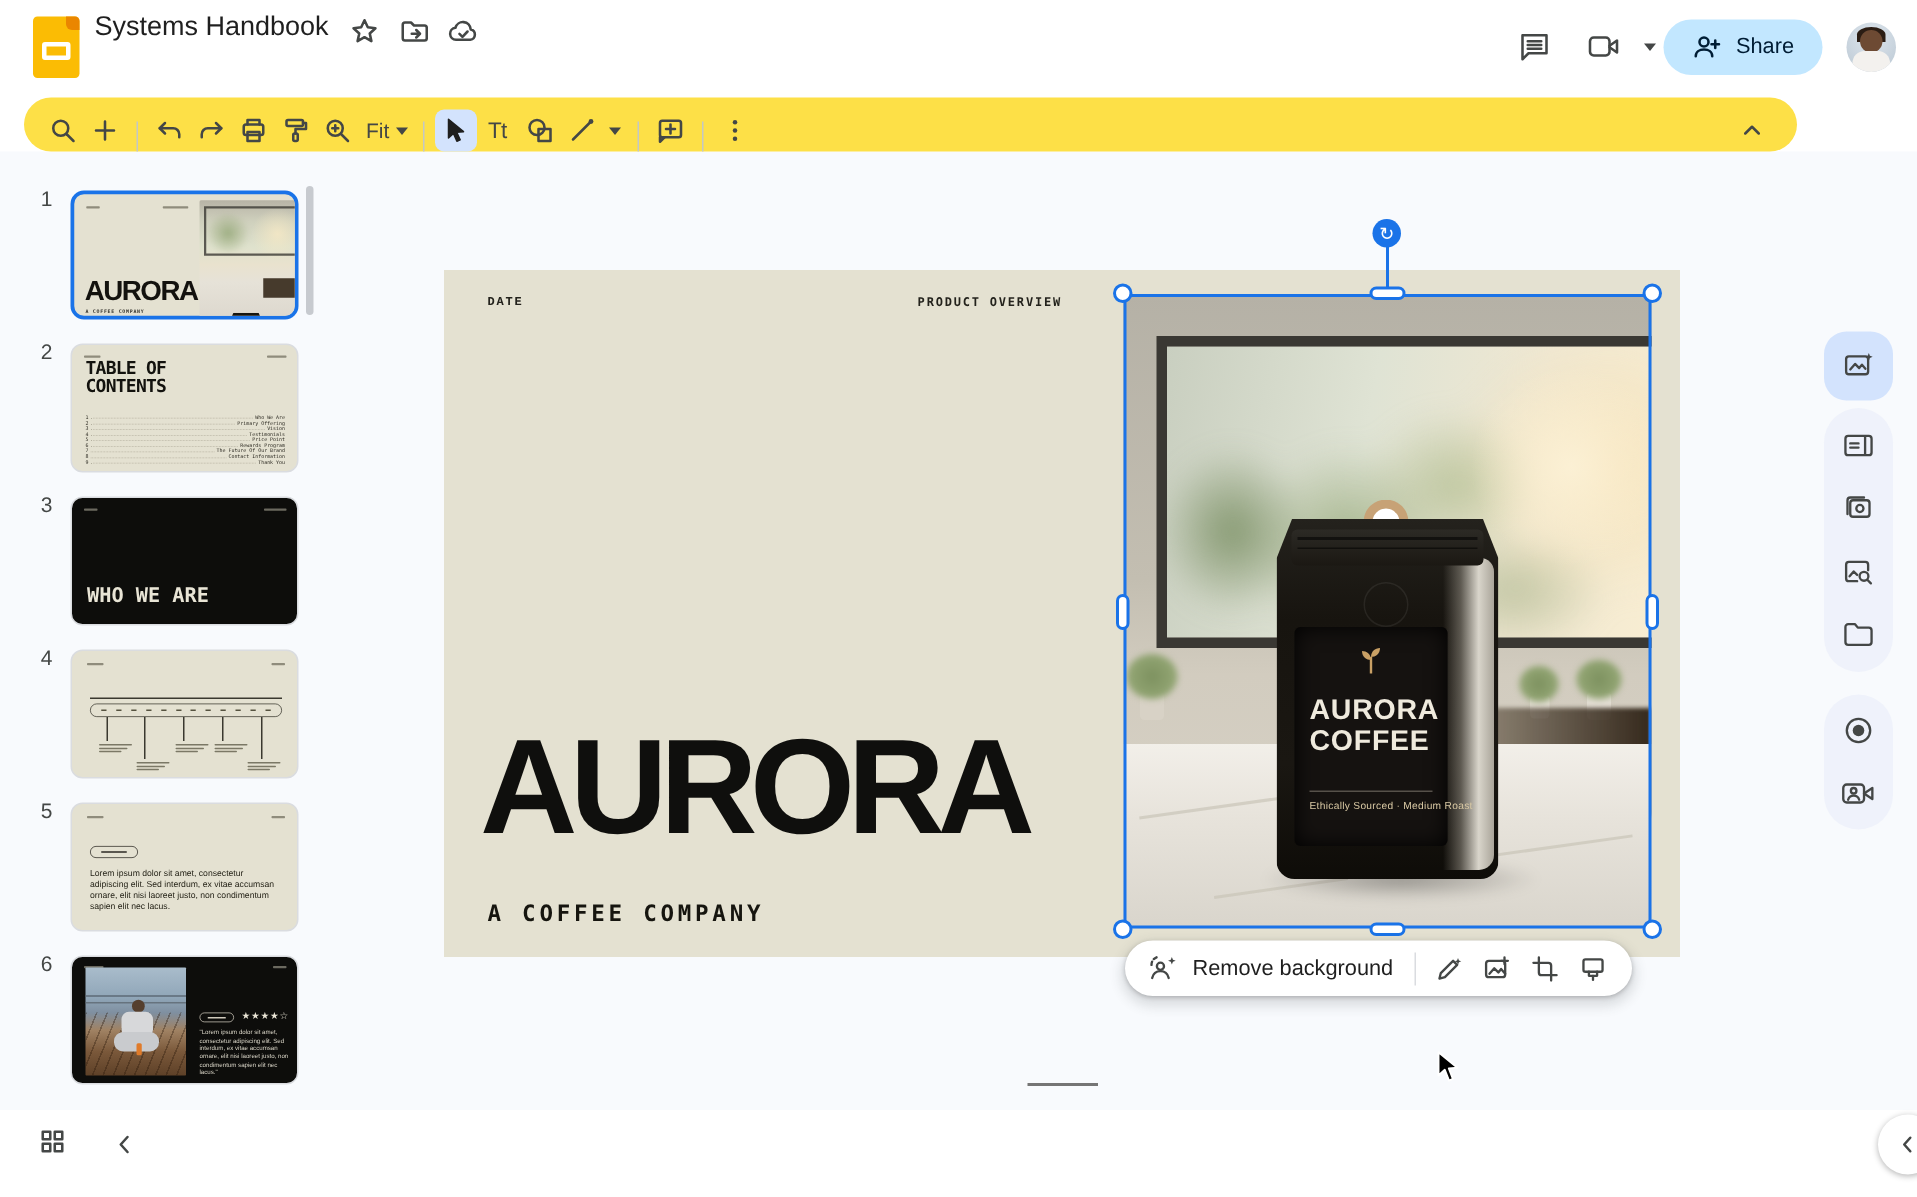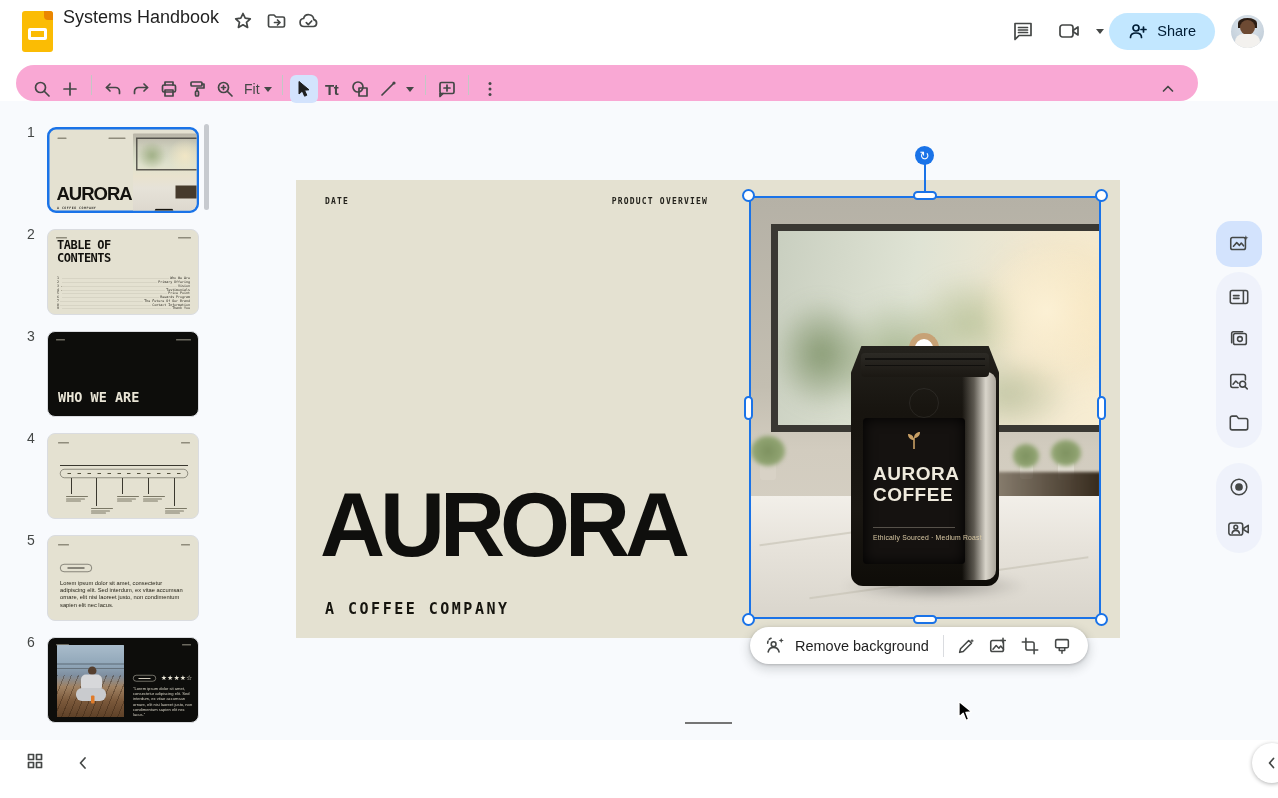--- a/index.html
+++ b/index.html
@@ -24,26 +24,26 @@
   .slideshow-btn { display:flex; align-items:stretch; height:37px; border:1px solid #747775; border-radius:19px; overflow:hidden; margin:0 8px 0 16px; background:#fff; }
   .slideshow-main { display:flex; align-items:center; padding:0 17px; font-size:14.5px; font-weight:500; color:#1f1f1f; cursor:pointer; }
   .slideshow-caret { display:flex; align-items:center; justify-content:center; width:37px; border-left:1px solid #747775; cursor:pointer; }
   .share-btn { display:flex; align-items:center; gap:9px; height:37px; padding:0 19px; background:#c2e7ff; border-radius:19px; color:#001d35; font-size:14.5px; font-weight:500; cursor:pointer; }
   .avatar { width:33px; height:33px; border-radius:50%; margin-left:16px; position:relative; overflow:hidden; background:radial-gradient(circle at 50% 30%, #dfe7ee, #b9c6d2); cursor:pointer; }
   .avatar .head { position:absolute; left:9px; top:5px; width:15px; height:15px; border-radius:50%; background:#6d4a33; }
   .avatar .hair { position:absolute; left:7px; top:3px; width:19px; height:10px; border-radius:50% 50% 0 0; background:#2b1d14; }
   .avatar .body { position:absolute; left:4px; top:19px; width:25px; height:16px; border-radius:8px 8px 0 0; background:#f3f1ee; }
 
   
-  .toolbar { position:absolute; left:16px; top:65px; width:1182px; height:36px; background:#f9a8d4; border-radius:18px; display:flex; align-items:flex-start; padding:10px 12px; z-index:20; }
+  .toolbar { position:absolute; left:16px; top:65px; width:1182px; height:36px; background:#fde047; border-radius:18px; display:flex; align-items:flex-end; padding:0 12px; z-index:20; }
   .tbtn { height:28px; min-width:28px; padding:0 3px; display:flex; align-items:center; justify-content:center; border-radius:6px; cursor:pointer; }
   .tbtn.sel { background:#d3e3fd; }
   .tdiv { width:1px; height:20px; background:#c4c7c5; margin:0 7px; }
   .fit-label { font-size:14px; color:#444746; padding:0 4px 0 2px; }
-  .tt-glyph { font-size:15px; color:#444746; font-weight:700; letter-spacing:-0.5px; }
+  .tt-glyph { font-size:15px; color:#444746; font-weight:400; letter-spacing:-0.5px; }
   .toolbar .collapse { position:absolute; right:16px; }
 
   
   .workspace-bg { position:absolute; left:0; top:101px; width:1278px; height:639px; background:#f8fafd; }
 
   
   .slide-num { position:absolute; width:22px; text-align:center; font-size:14px; color:#444746; }
   .thumbbox { position:absolute; left:47px; width:152px; height:86px; cursor:pointer; }
   .thumb { width:304px; height:172px; transform:scale(.5); transform-origin:0 0; border-radius:16px; position:relative; overflow:hidden; background:#e4e1d1; border:2px solid #dadce0; }
   .thumb.selected { border:5px solid #1a73e8; border-radius:18px; }
@@ -497,21 +497,21 @@
         </div>
       <div class="t6-stars">★★★★☆</div>
       <div class="t6-quote">"Lorem ipsum dolor sit amet, consectetur adipiscing elit. Sed interdum, ex vitae accumsan ornare, elit nisi laoreet justo, non condimentum sapien elit nec lacus."</div>
     </div>
   </div>
 
   <div class="strip-scroll"></div>
 </div>
 
 <div class="slide">
-  <div class="slide-meta" style="left:29px; top:17px;">DATE</div>
+  <div class="slide-meta" style="left:29px; top:17px;font-family:Liberation Mono, monospace;">DATE</div>
   <div class="slide-meta" style="right:412px; top:17px;">PRODUCT OVERVIEW</div>
   <div class="slide-title">AURORA</div>
   <div class="slide-sub">A COFFEE COMPANY</div>
 
   <div class="photo">
     <div class="win">
         <div class="foliage"></div>
         <div class="sun"></div>
       </div>
     <div class="plant" style="left:2px; top:240px;">

